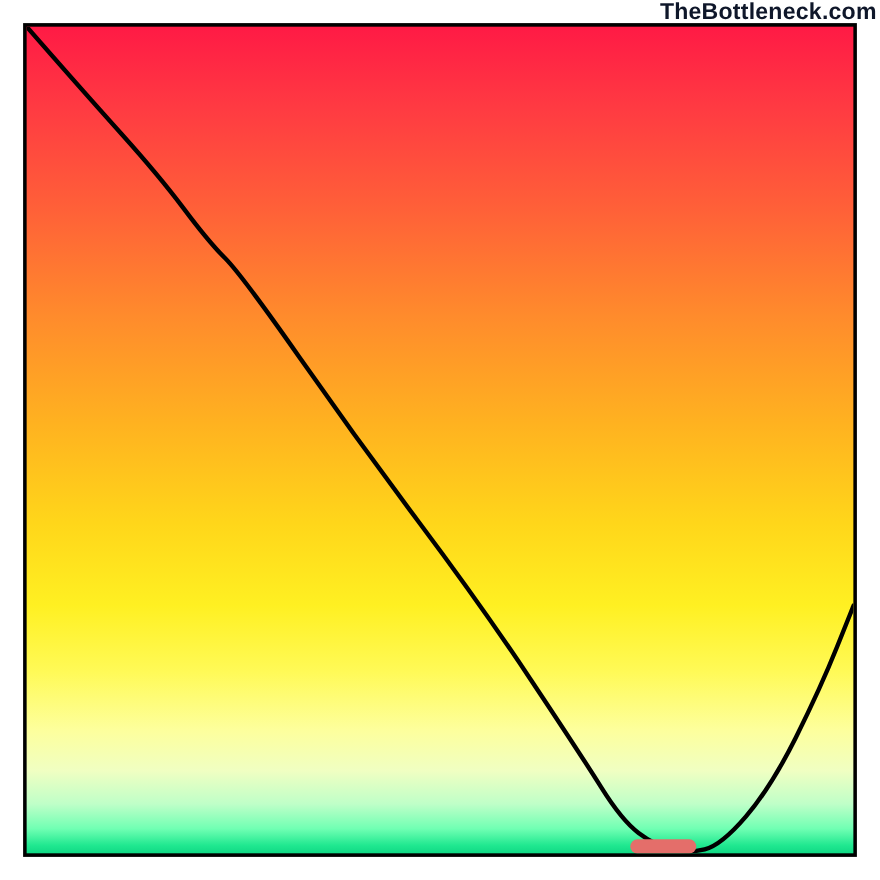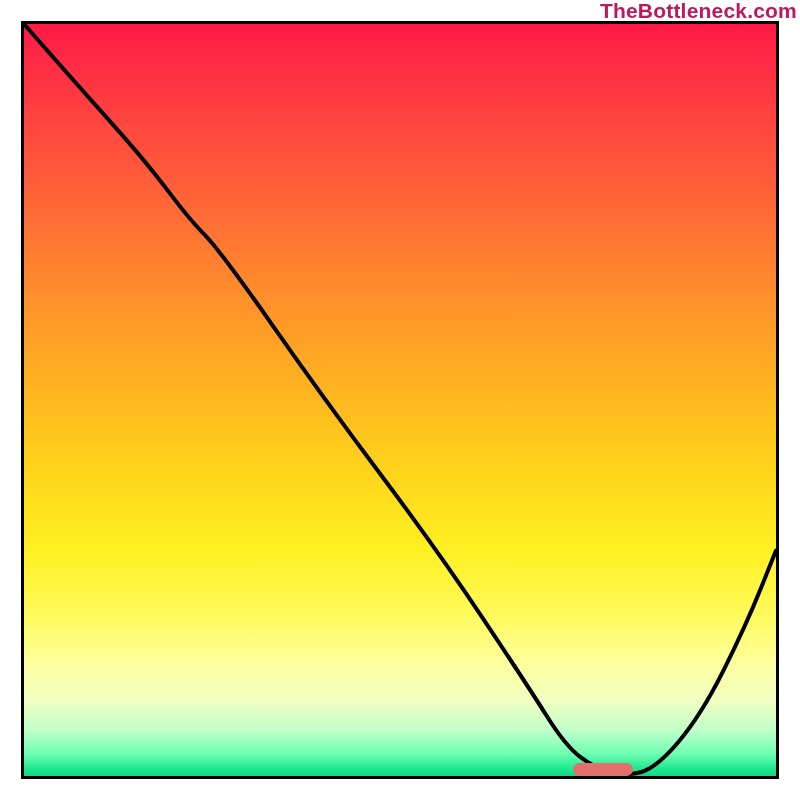--- a/index.html
+++ b/index.html
@@ -53,21 +53,21 @@
     position: absolute;
     left: 0;
     top: 0;
     width: 752px;
     height: 752px;
   }
   .watermark {
     position: absolute;
     top: -1px;
     right: 3px;
-    color: #be185d;
+    color: #0f172a;
     font-family: Arial, Helvetica, sans-serif;
     font-size: 21px;
     font-weight: bold;
     letter-spacing: 0.2px;
   }
   .marker {
     position: absolute;
     height: 13px;
     border-radius: 7px;
     background: #e46e6a;

